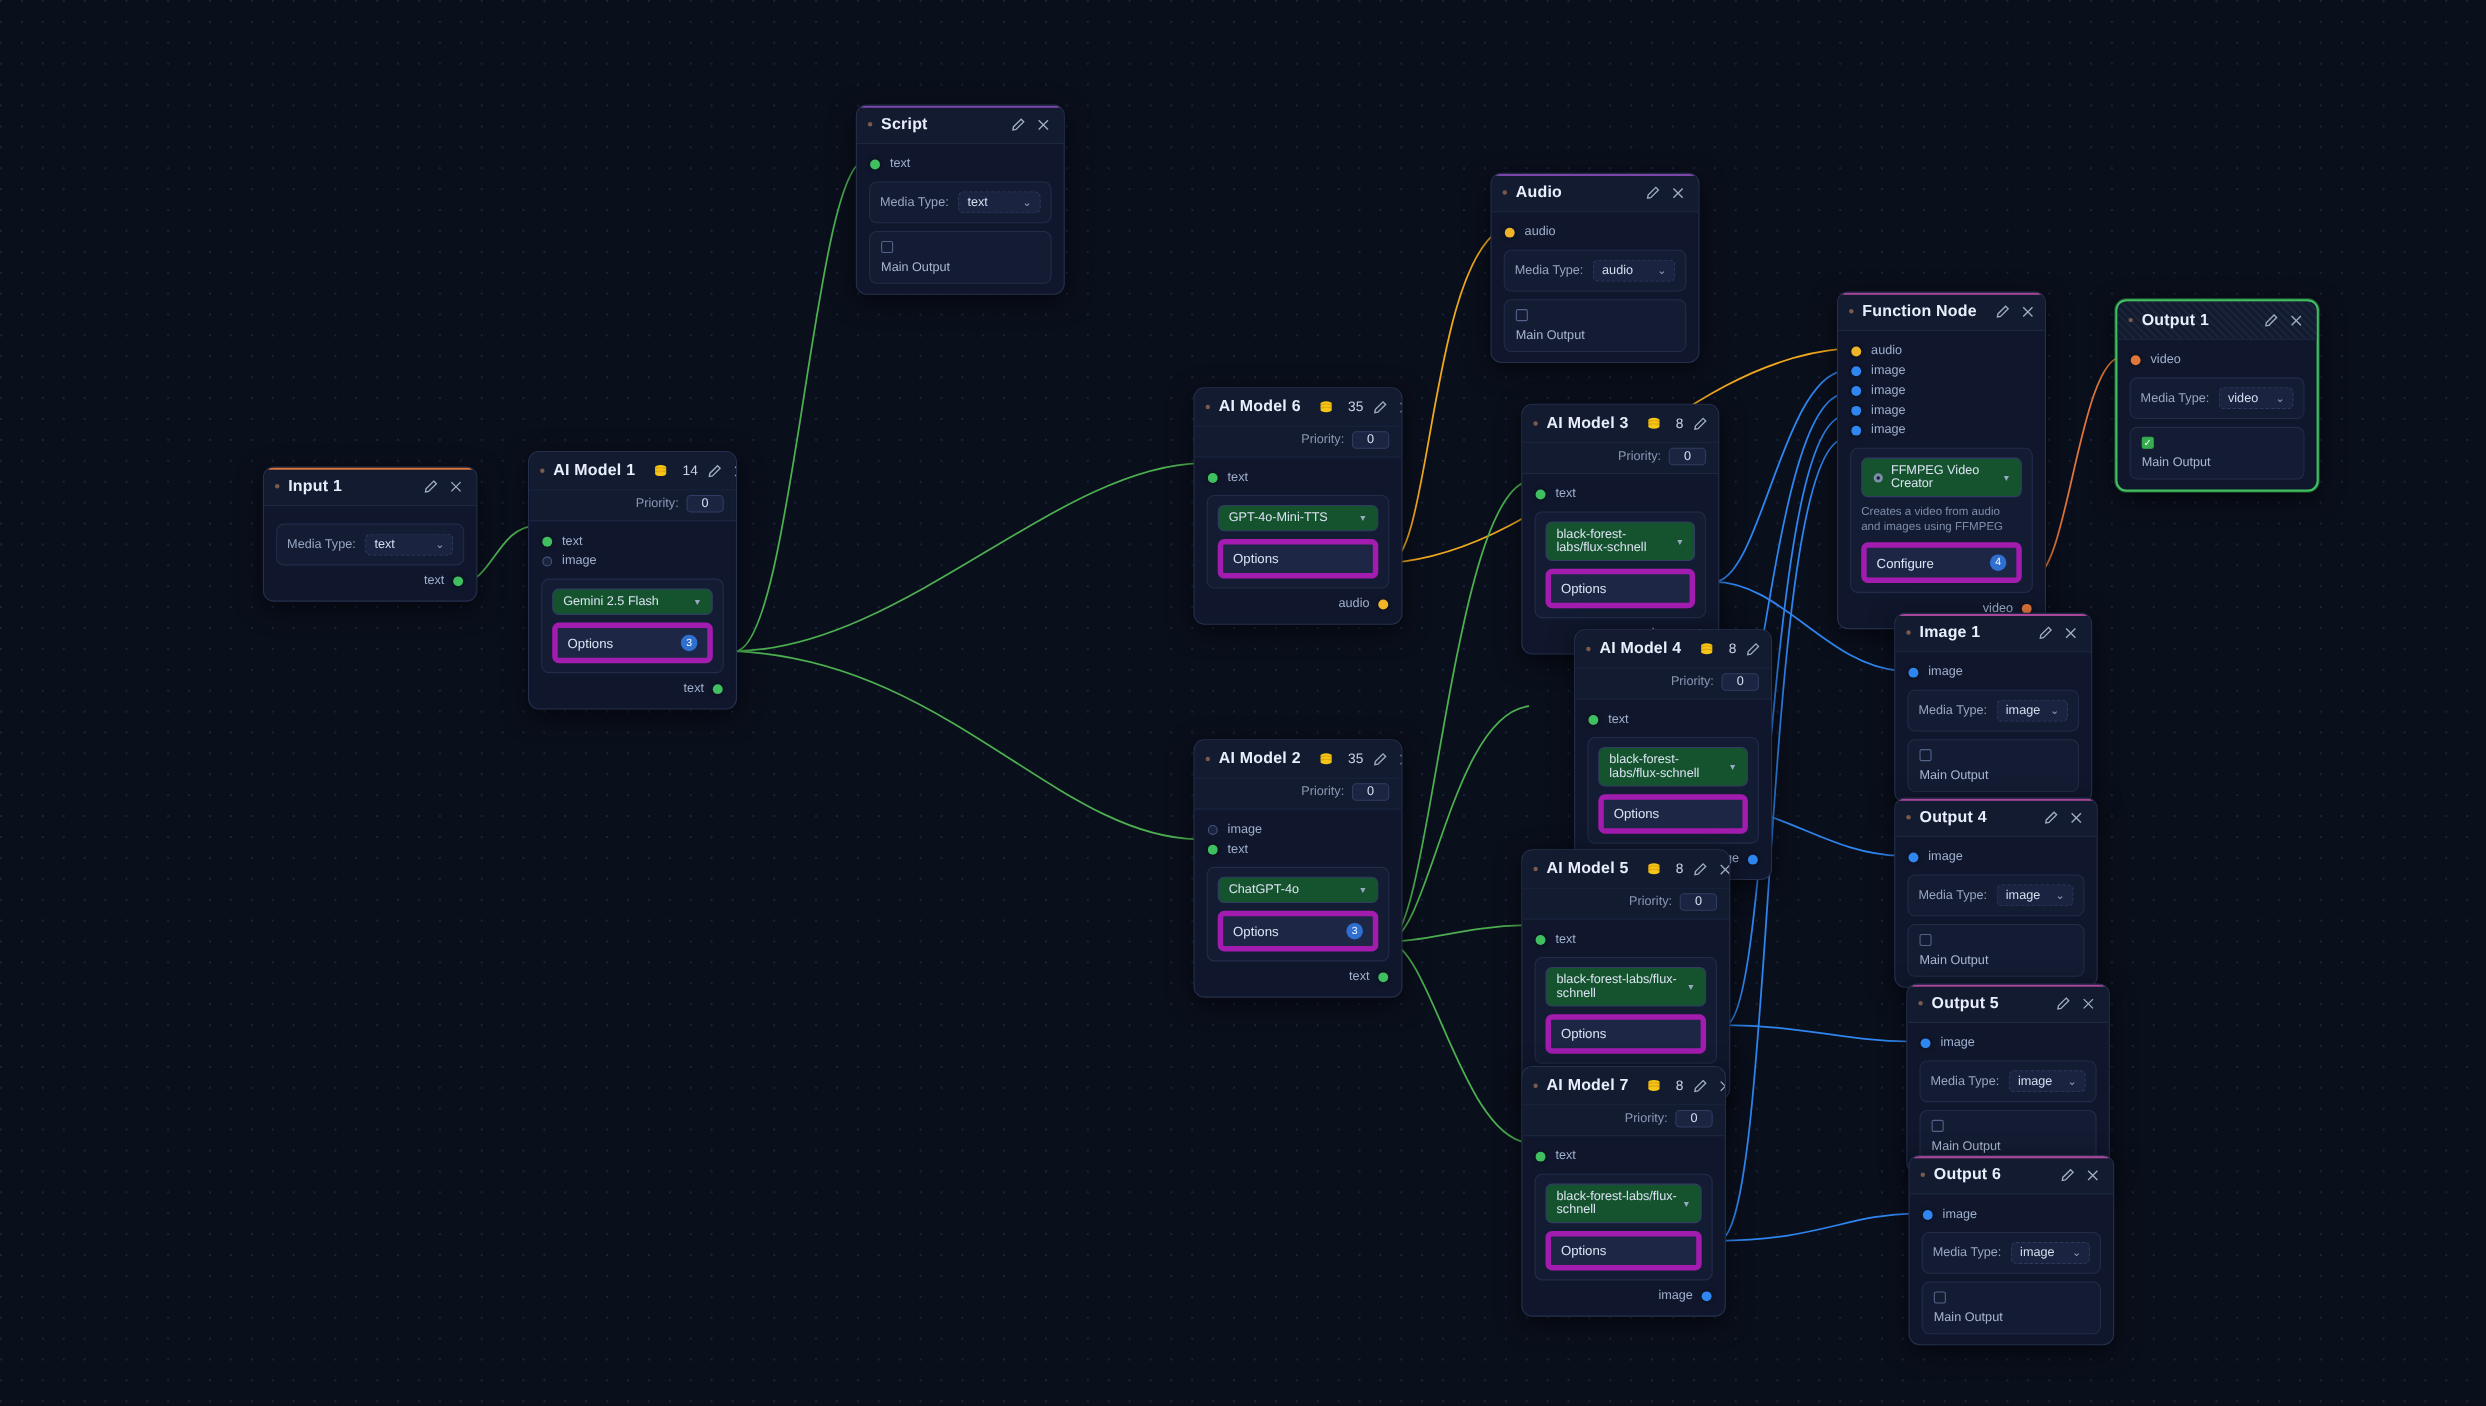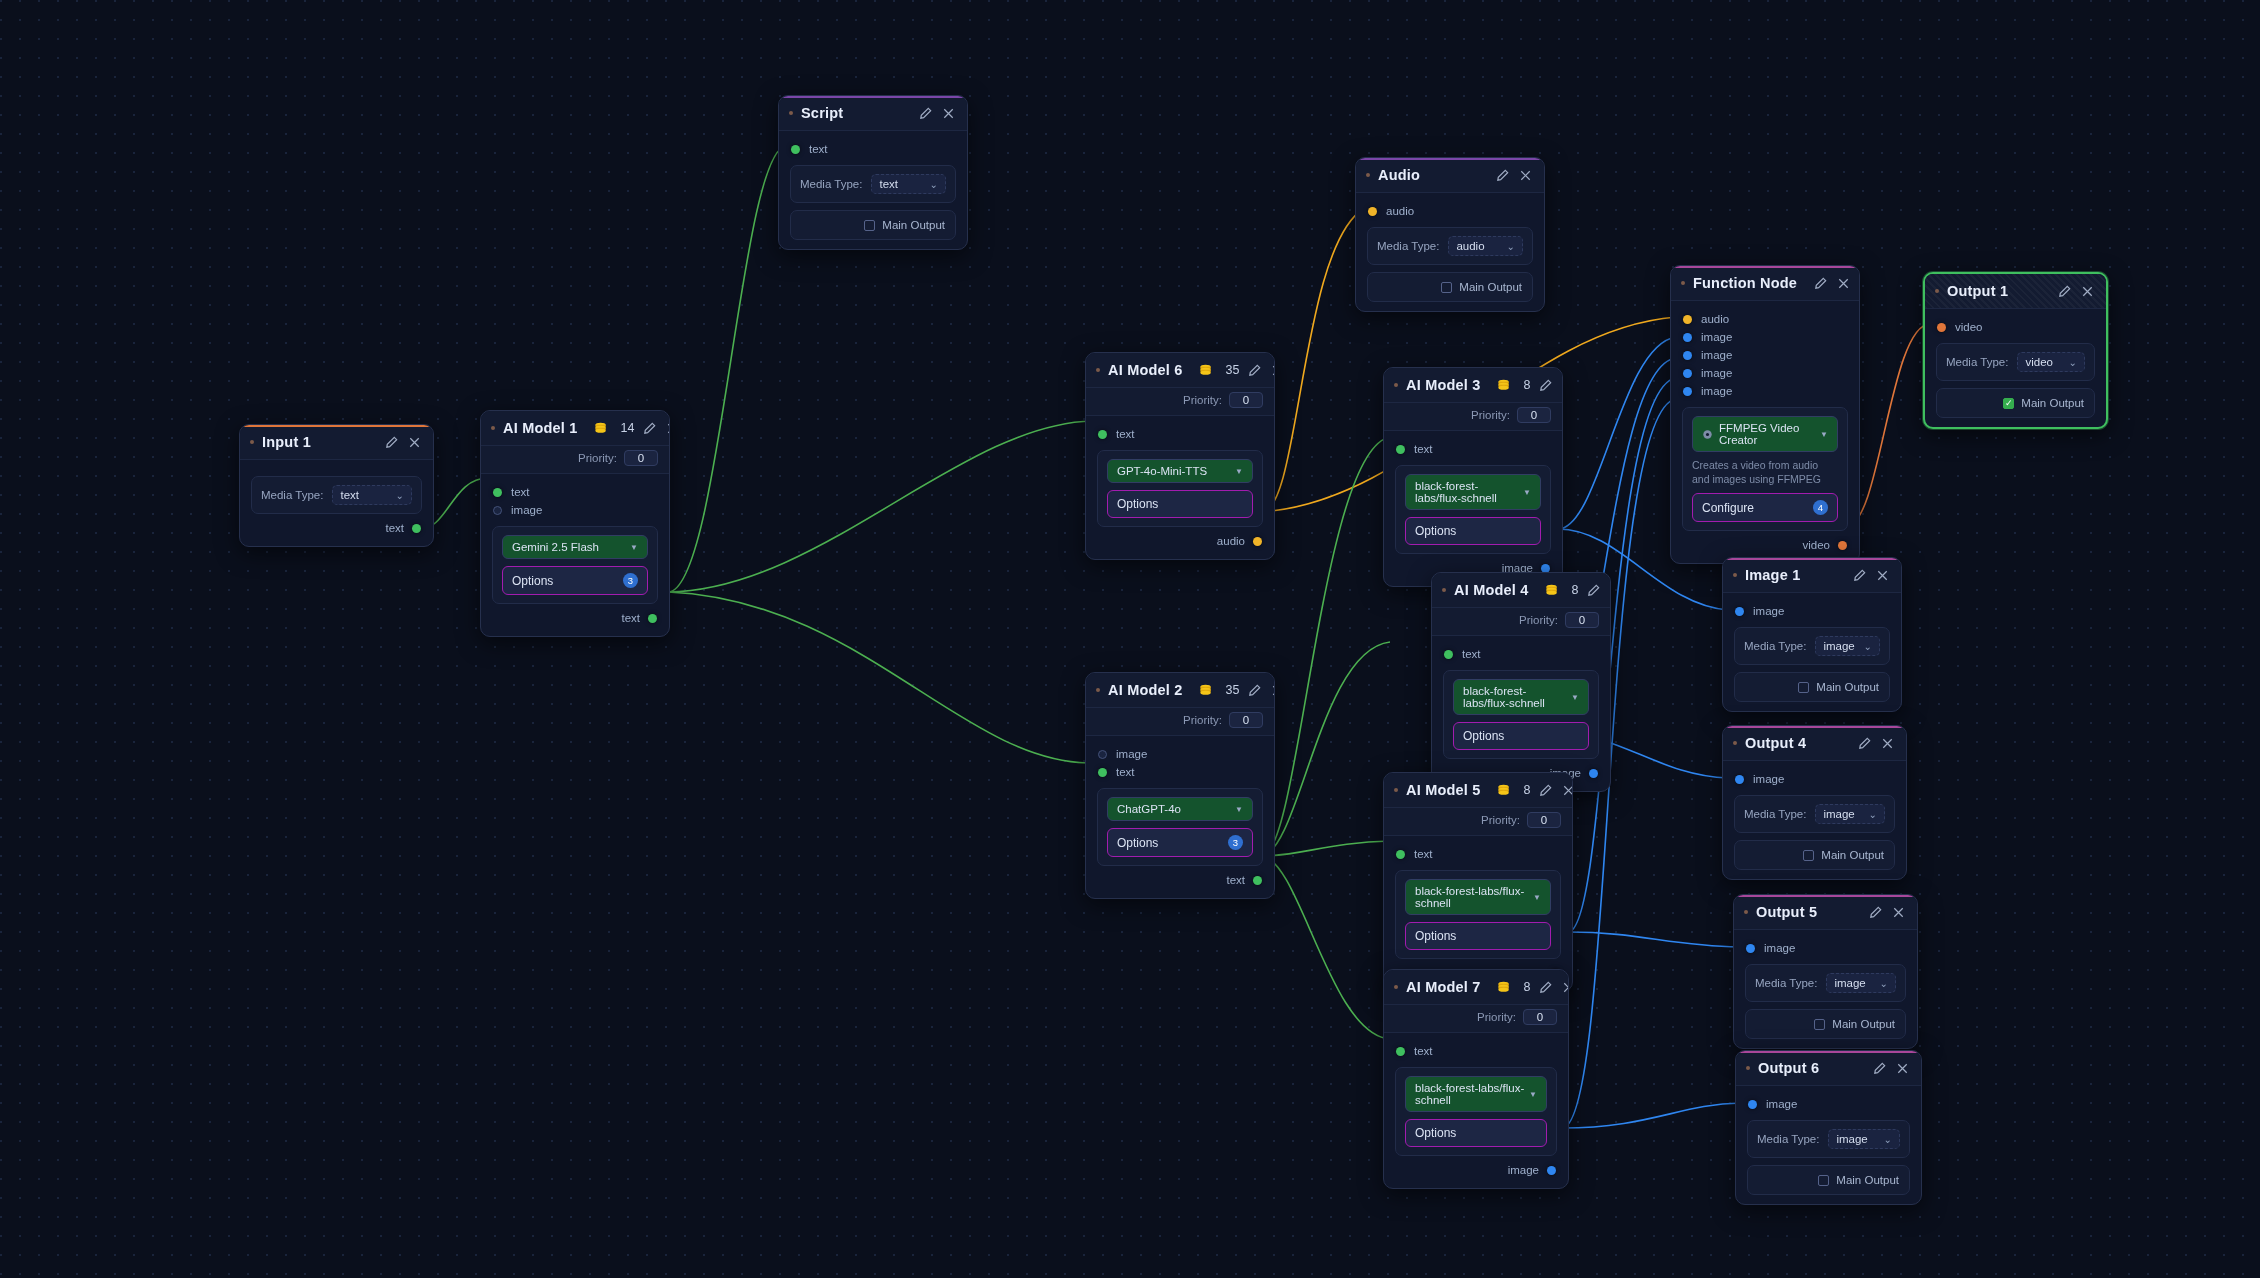--- a/index.html
+++ b/index.html
@@ -112,44 +112,44 @@
   .modelsel{
     display:flex; align-items:center; justify-content:space-between;
     background:#14532d; border:1px solid #313d63; border-radius:6px;
     padding:5px 9px; font-size:11.5px; color:#dbe3f3; cursor:pointer;
   }
   .modelsel .tri{ font-size:8px; color:#9aa9c6; }
 
   .optbtn{
     display:flex; align-items:center; justify-content:space-between;
     margin-top:7px;
-    background:#1d2644; border:1px solid #a21caf; border-radius:6px;
+    background:#1d2644; border:5px solid #a21caf; border-radius:6px;
     padding:6px 9px; font-size:12px; color:#dbe3f3; cursor:pointer;
   }
   .badge{
     min-width:15px; height:15px; border-radius:50%;
     background:#2f6fd0; color:#fff; font-size:9.5px;
     display:flex; align-items:center; justify-content:center; padding:0 4px;
   }
 
   .fn-desc{
     margin-top:6px; font-size:10.5px; line-height:1.35; color:#7e8ca8;
   }
   .gear-sq{ width:11px; height:11px; flex:none; margin-right:6px;}
 
   .foot{
     display:flex; align-items:center; justify-content:flex-end; gap:8px;
     padding:8px 12px 3px 12px;
     font-size:11.5px; color:#9fb0cc;
   }
   .mainout{
-    display:flex; align-items:center; justify-content:flex-end; gap:7px;
+    display:flex; align-items:flex-start; justify-content:flex-end; gap:7px;
     margin:7px 11px 0 11px;
     background:#141c33; border:1px solid #222c49; border-radius:7px;
-    padding:8px 10px; font-size:11.5px; color:#a9b7d1;
+    padding:8px 10px; font-size:11.5px; color:#a9b7d1;flex-direction:column;
   }
   .cbx{
     width:11px; height:11px; border:1.5px solid #55628a; border-radius:2px;
     background:transparent; flex:none;
   }
   .cbx.on{
     background:#35ad4e; border-color:#35ad4e;
     display:flex; align-items:center; justify-content:center;
     color:#fff; font-size:9px; line-height:1;
   }

